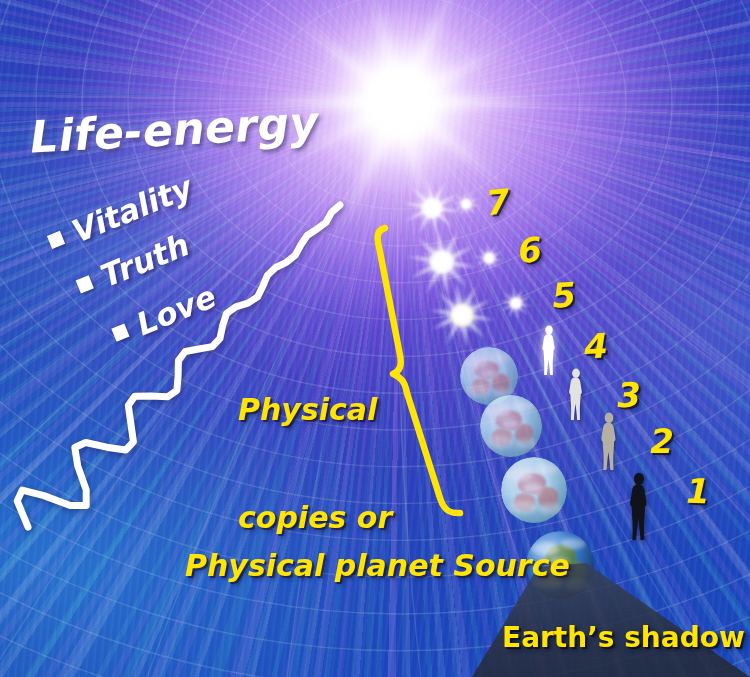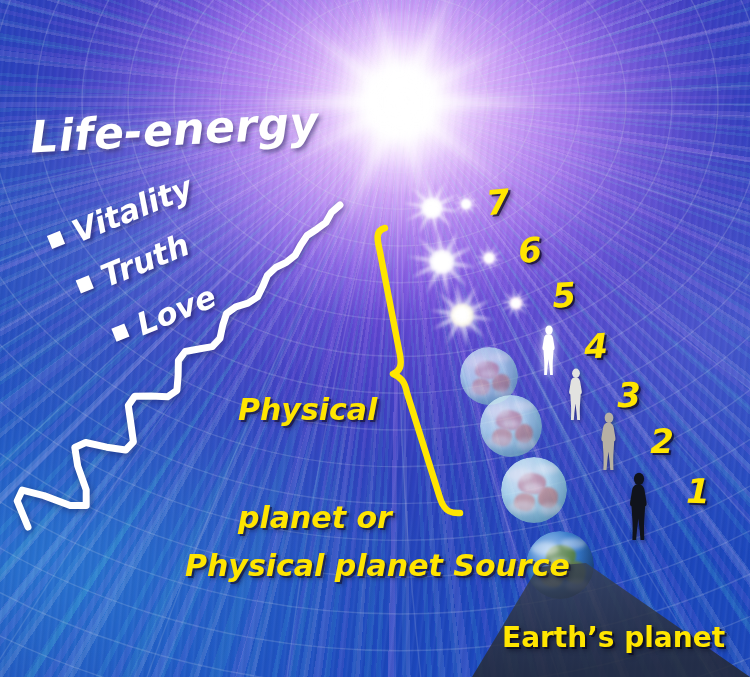--- a/index.html
+++ b/index.html
@@ -489,26 +489,26 @@
     <span class="bullet-sq"></span>
     <span class="bullet-label">Truth</span>
   </div>
   <div class="bullet-row" style="left:110px;top:297px;transform:rotate(-22deg);">
     <span class="bullet-sq"></span>
     <span class="bullet-label">Love</span>
   </div>
 
   <div class="t yellow spiritual">
     <div>Physical</div>
-    <div>planet or</div>
+    <div>copies or</div>
   </div>
 
   <div class="t yellow planet-earth">Physical planet Source</div>
 
-  <div class="t shadow-label">Earth’s planet</div>
+  <div class="t shadow-label">Earth’s shadow</div>
 
   <div id="number-layer">
       <div class="t num" style="left: 498px; top: 202px; transform: translate(-50%, -50%) rotate(-6deg);">7</div>
       <div class="t num" style="left: 530px; top: 250px; transform: translate(-50%, -50%) rotate(-4.8deg);">6</div>
       <div class="t num" style="left: 564px; top: 295px; transform: translate(-50%, -50%) rotate(-3.6deg);">5</div>
       <div class="t num" style="left: 596px; top: 346px; transform: translate(-50%, -50%) rotate(-2.4deg);">4</div>
       <div class="t num" style="left: 629px; top: 395px; transform: translate(-50%, -50%) rotate(-1.2deg);">3</div>
       <div class="t num" style="left: 662px; top: 441px; transform: translate(-50%, -50%) rotate(0deg);">2</div>
       <div class="t num" style="left: 698px; top: 491px; transform: translate(-50%, -50%) rotate(1.2deg);">1</div>
     </div>

